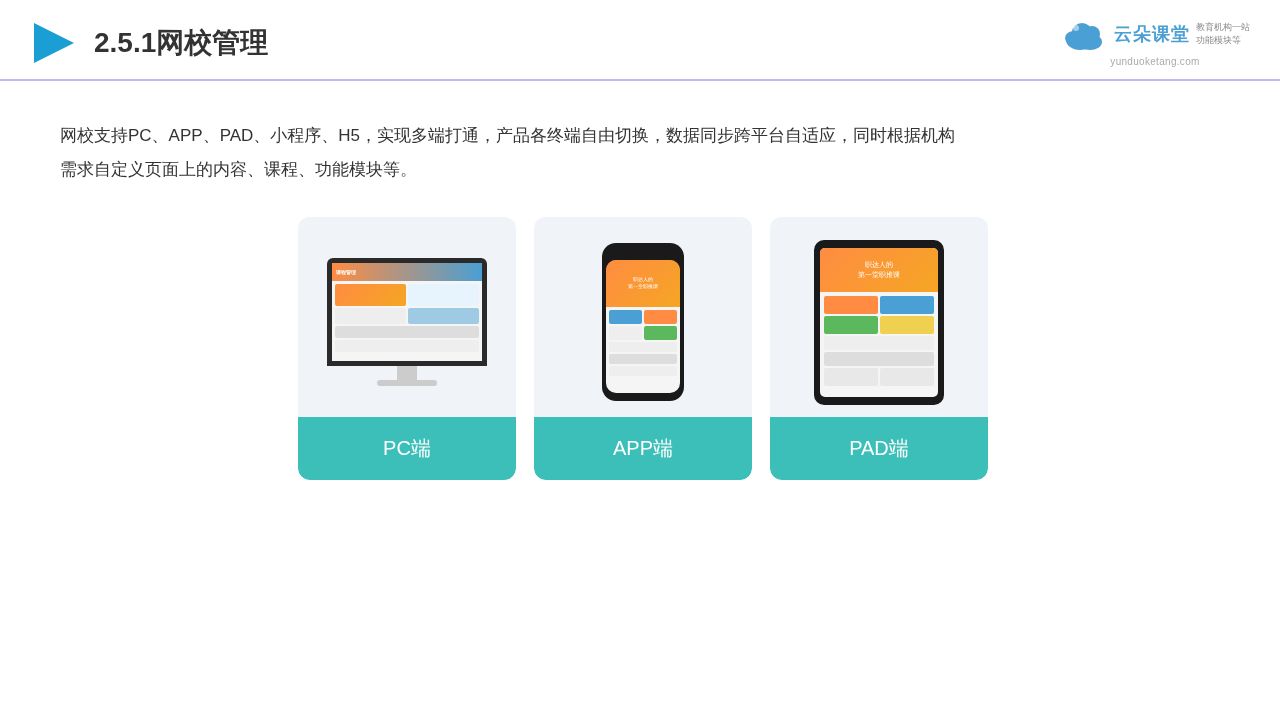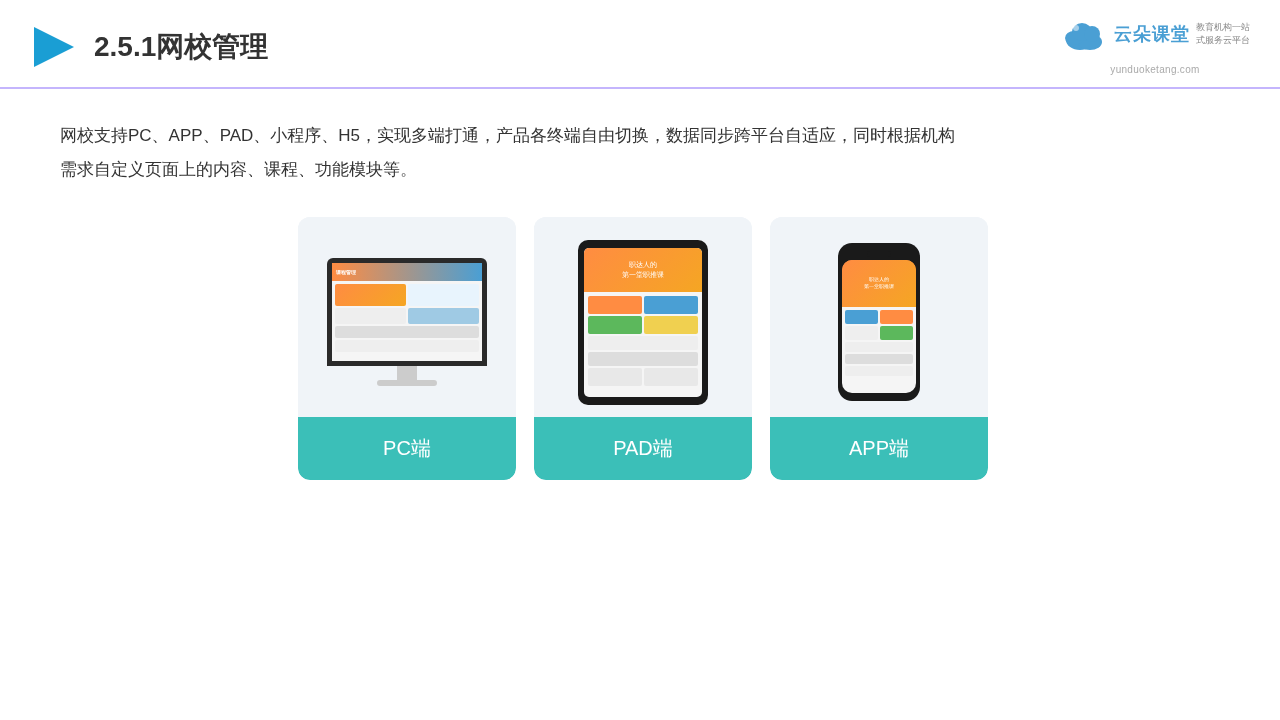--- a/index.html
+++ b/index.html
@@ -30,21 +30,21 @@
     }
     .page-title {
       font-size: 28px;
       font-weight: bold;
       color: #333;
     }
     .logo-area {
       display: flex;
       flex-direction: column;
       align-items: center;
-      gap: 14px;
+      gap: 6px;
     }
     .logo-cloud {
       display: flex;
       align-items: center;
       gap: 6px;
     }
     .cloud-icon-svg {
       width: 48px;
       height: 32px;
     }
@@ -62,20 +62,21 @@
 
     
     .main {
       padding: 30px 60px 20px 60px;
     }
     .description {
       font-size: 17px;
       color: #333;
       line-height: 2;
       margin-bottom: 30px;
+      margin-top: 8px;
     }
 
     
     .cards-container {
       display: flex;
       gap: 18px;
       justify-content: center;
       margin-top: 10px;
       padding-left: 6px;
     }
@@ -326,21 +327,21 @@
         <ellipse cx="30" cy="24" rx="12" ry="8" fill="#4a9fd4"></ellipse>
         <ellipse cx="14" cy="20" rx="9" ry="7" fill="#4a9fd4"></ellipse>
         <ellipse cx="22" cy="14" rx="10" ry="9" fill="#4a9fd4"></ellipse>
         <ellipse cx="32" cy="16" rx="8" ry="8" fill="#4a9fd4"></ellipse>
 
         <circle cx="16" cy="10" r="3" fill="white" opacity="0.5"></circle>
       </svg>
       <span class="logo-text">云朵课堂</span>
       <div style="display:flex;flex-direction:column;align-items:flex-start;gap:1px;">
         <span style="font-size:9px;color:#888;white-space:pre;">教育机构一站
-式服务云平台</span>
+功能模块等</span>
       </div>
     </div>
     <span class="logo-url">yunduoketang.com</span>
   </div>
 </div>
 
 <div class="main">
   <p class="description">
     网校支持PC、APP、PAD、小程序、H5，实现多端打通，产品各终端自由切换，数据同步跨平台自适应，同时根据机构<br>
     需求自定义页面上的内容、课程、功能模块等。
@@ -368,20 +369,43 @@
           </div>
           <div class="monitor-neck"></div>
           <div class="monitor-base"></div>
         </div>
       </div>
       <div class="card-label">PC端</div>
     </div>
 
     <div class="card">
       <div class="card-image-area">
+        <div class="phone-frame">
+          <div class="phone-notch"></div>
+          <div class="phone-screen">
+            <div class="phone-screen-header">
+              <span class="phone-screen-header-text">职达人的<br>第一堂职推课</span>
+            </div>
+            <div class="phone-screen-body">
+              <div class="phone-block colored"></div>
+              <div class="phone-block orange"></div>
+              <div class="phone-block"></div>
+              <div class="phone-block green"></div>
+              <div style="flex:1 1 90%;height:10px;background:#eee;border-radius:2px;"></div>
+              <div style="flex:1 1 90%;height:10px;background:#ddd;border-radius:2px;"></div>
+              <div style="flex:1 1 90%;height:10px;background:#eee;border-radius:2px;"></div>
+            </div>
+          </div>
+        </div>
+      </div>
+      <div class="card-label">APP端</div>
+    </div>
+
+    <div class="card">
+      <div class="card-image-area">
         <div class="tablet-frame">
           <div class="tablet-screen">
             <div class="tablet-screen-header">
               <span class="tablet-screen-header-text">职达人的<br>第一堂职推课</span>
             </div>
             <div class="tablet-screen-body">
               <div class="tablet-block orange"></div>
               <div class="tablet-block blue"></div>
               <div class="tablet-block green"></div>
               <div class="tablet-block yellow"></div>
@@ -389,39 +413,16 @@
               <div style="flex:1 1 90%;height:14px;background:#ddd;border-radius:2px;"></div>
               <div class="tablet-block light"></div>
               <div class="tablet-block light"></div>
             </div>
           </div>
         </div>
       </div>
       <div class="card-label">PAD端</div>
     </div>
 
-    <div class="card">
-      <div class="card-image-area">
-        <div class="phone-frame">
-          <div class="phone-notch"></div>
-          <div class="phone-screen">
-            <div class="phone-screen-header">
-              <span class="phone-screen-header-text">职达人的<br>第一堂职推课</span>
-            </div>
-            <div class="phone-screen-body">
-              <div class="phone-block colored"></div>
-              <div class="phone-block orange"></div>
-              <div class="phone-block"></div>
-              <div class="phone-block green"></div>
-              <div style="flex:1 1 90%;height:10px;background:#eee;border-radius:2px;"></div>
-              <div style="flex:1 1 90%;height:10px;background:#ddd;border-radius:2px;"></div>
-              <div style="flex:1 1 90%;height:10px;background:#eee;border-radius:2px;"></div>
-            </div>
-          </div>
-        </div>
-      </div>
-      <div class="card-label">APP端</div>
-    </div>
-
 
 
   </div>
 </div>
 
 </body></html>

